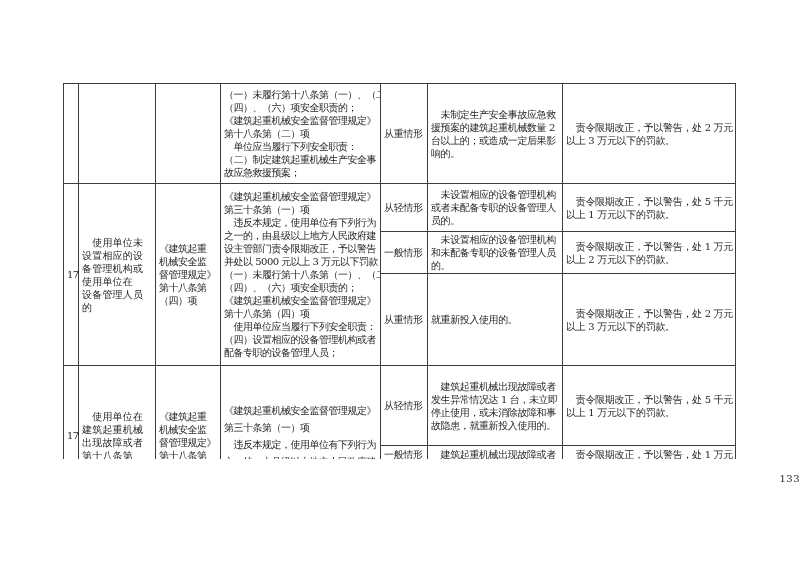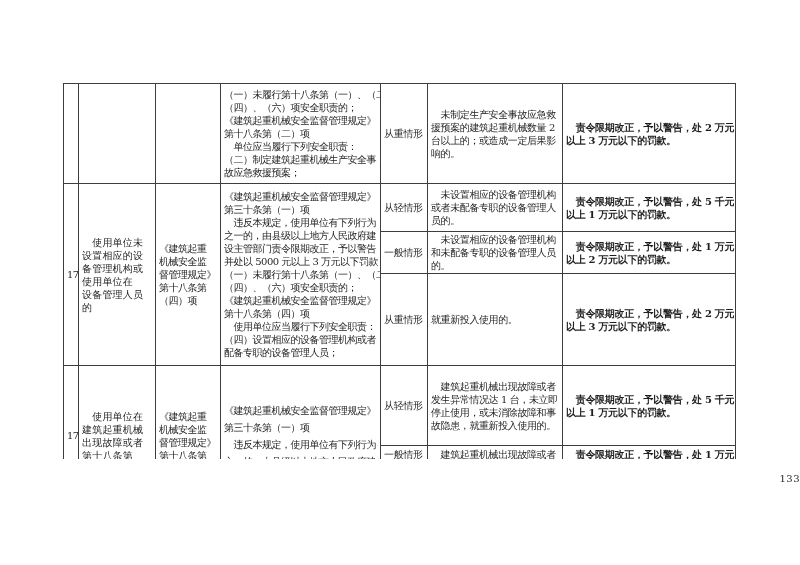--- a/index.html
+++ b/index.html
@@ -81,21 +81,20 @@
     font-size: 10px;
     line-height: 12px;
     letter-spacing: -0.4px;
     padding: 2px 3px;
   }
   td.c-penalty {
     font-size: 10px;
     line-height: 14px;
     letter-spacing: -0.3px;
     padding: 2px 4px;
-    font-weight: bold;
   }
   
   td.vtop {
     vertical-align: top;
     padding-top: 5px;
     line-height: 18px;
   }
   td.vtop.c-detail { line-height: 17px; }
   
   tr.rC2 td {

